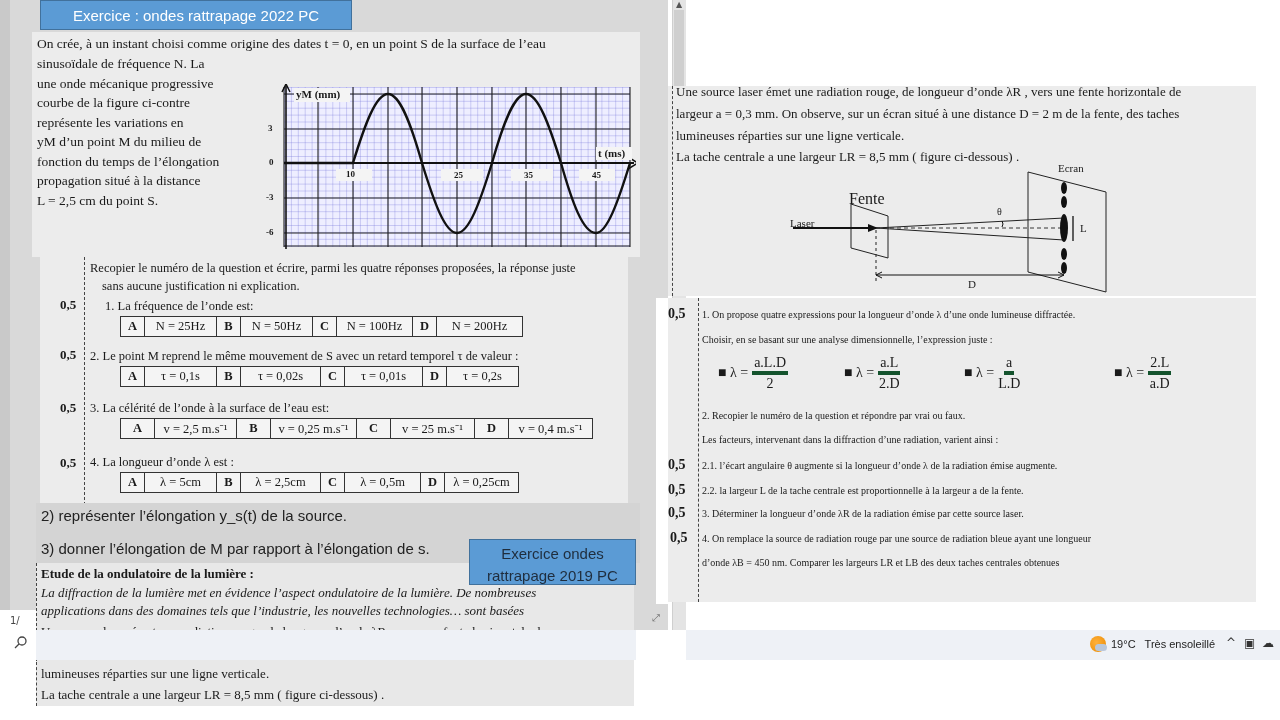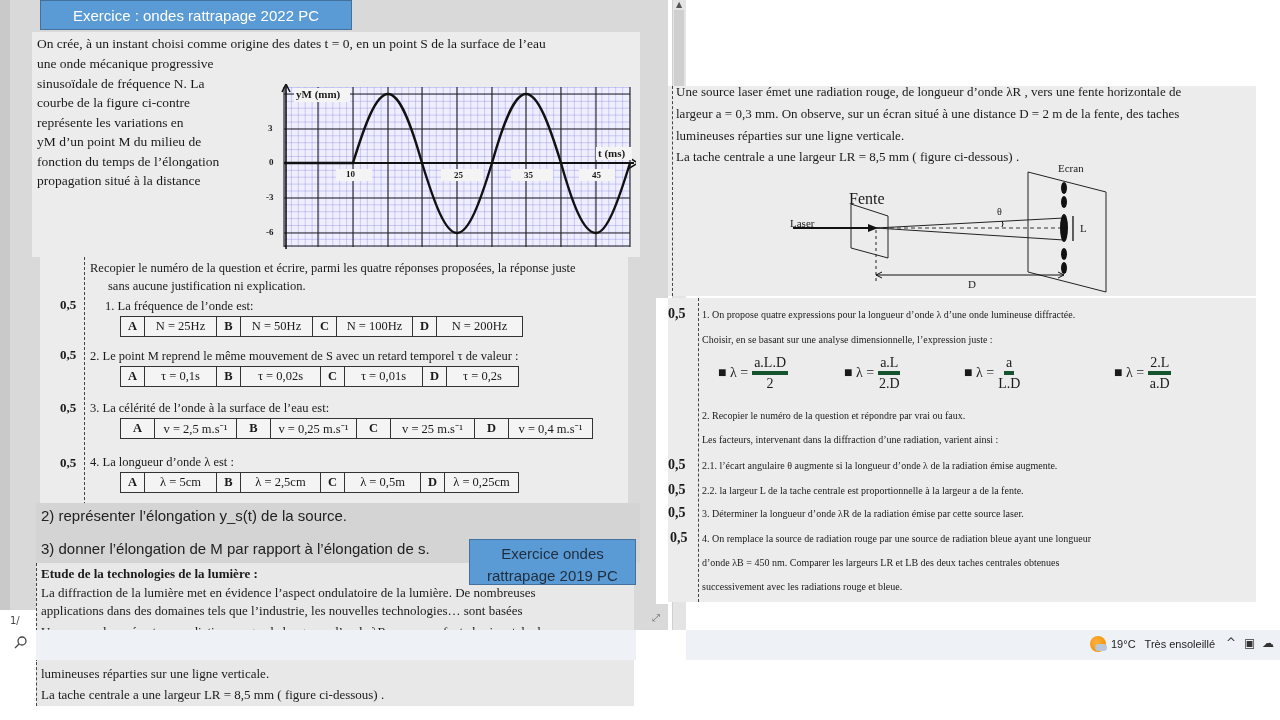--- a/index.html
+++ b/index.html
@@ -32,21 +32,21 @@
   table.ans td { border: 1px solid #333; padding: 1px 6px; text-align: center; height: 20px; }
   table.ans td.l { font-weight: bold; width: 24px; }
 
   .yellow-q { font-family: "Liberation Sans", sans-serif; font-size: 15px; color: #222; }
   .q23-band { left: 36px; top: 503px; width: 604px; height: 60px; background: #d4d4d4; }
 
   .badge2 { left: 469px; top: 539px; width: 167px; height: 46px; background: #5b9bd5; color: #1f2d3d; font-family: "Liberation Sans", sans-serif; font-size: 15px; text-align: center; line-height: 22px; overflow: hidden; border: 1px solid #41719c; }
 
   .diff-left { left: 36px; top: 563px; width: 598px; height: 143px; background: #e8e8e8; padding-left: 5px; }
   .diff-left .row { font-size: 13px; line-height: 21px; white-space: nowrap; }
-  .italic { }
+  .italic { font-style: italic; }
 
   
   .viewer-bottom { left: 0; top: 610px; width: 36px; height: 52px; background: #fff; }
   .page-ind { left: 10px; top: 615px; font-family: "DejaVu Sans", sans-serif; font-size: 10px; color: #444; }
   .search-ic { left: 14px; top: 635px; font-size: 14px; color: #444; }
   .fullscreen-ic { left: 652px; top: 612px; width: 20px; height: 18px; font-size: 10px; color: #666; font-family: "DejaVu Sans", sans-serif; }
 
   
   .right-top { left: 686px; top: 0; width: 594px; height: 86px; background: #fff; }
   .right-sheet1 { left: 668px; top: 86px; width: 588px; height: 210px; background: #ececec; }
@@ -70,27 +70,28 @@
 <body>
 
 <div class="abs left-bg"></div>
 <div class="abs left-edge"></div>
 
 <div class="abs title-badge">Exercice : ondes rattrapage 2022 PC</div>
 
 <div class="abs part1">
   <div class="p">On crée, à un instant choisi comme origine des dates t = 0, en un point S de la surface de l’eau</div>
   <div class="intro-left">
+    <div>sinusoïdale de fréquence N. La</div>
     <div>une onde mécanique progressive</div>
-    <div>sinusoïdale de fréquence N. La</div>
     <div>courbe de la figure ci-contre</div>
     <div>représente les variations en</div>
     <div>yM d’un point M du milieu de</div>
     <div>fonction du temps de l’élongation</div>
     <div>propagation situé à la distance</div>
+    <div>L = 2,5 cm  du point S.</div>
   </div>
 </div>
 
 <div class="abs graph">
   <svg width="370" height="168" viewBox="0 0 370 168">
     <defs>
       <pattern id="minor" width="6.9" height="6.9" patternUnits="userSpaceOnUse" x="18" y="3">
         <path d="M 6.9 0 L 0 0 0 6.9" fill="none" stroke="#6c6cd8" stroke-width="0.6"></path>
       </pattern>
     </defs>
@@ -147,21 +148,21 @@
   <div class="abs" style="left:0px;top:143px;font-size:9px;font-weight:bold;">-6</div>
   <div class="abs" style="left:80px;top:85px;font-size:9px;font-weight:bold;">10</div>
   <div class="abs" style="left:188px;top:86px;font-size:9px;font-weight:bold;">25</div>
   <div class="abs" style="left:258px;top:86px;font-size:9px;font-weight:bold;">35</div>
   <div class="abs" style="left:326px;top:86px;font-size:9px;font-weight:bold;">45</div>
 </div>
 
 <div class="abs qcm">
   <div class="abs dash-v" style="left:44px;top:0;height:248px;"></div>
   <div class="abs qtext" style="left:50px;top:2px;">Recopier le numéro de la question et écrire, parmi les quatre réponses proposées, la réponse juste</div>
-  <div class="abs qtext" style="left:68px;top:20px;text-align:center;">sans aucune justification ni explication.</div>
+  <div class="abs qtext" style="left:62px;top:20px;text-align:center;">sans aucune justification ni explication.</div>
 
   <div class="abs pts" style="left:20px;top:40px;">0,5</div>
   <div class="abs qtext" style="left:65px;top:40px;">1. La fréquence de l’onde est:</div>
   <table class="ans abs" style="left:80px;top:59px;">
     <tbody>
         <tr>
       <td class="l">A</td>
       <td style="width:72px">N = 25Hz</td>
       <td class="l">B</td>
       <td style="width:72px">N = 50Hz</td>
@@ -224,21 +225,21 @@
   </tbody>
     </table>
 </div>
 
 <div class="abs q23-band"></div>
 <div class="abs yellow-q" style="left:41px;top:507px;">2) représenter l’élongation y_s(t) de la source.</div>
 <div class="abs yellow-q" style="left:41px;top:540px;">3) donner l’élongation de M par rapport à l’élongation de s.</div>
 
 <div class="abs diff-left">
   <div class="abs dash-v" style="left:0;top:0;height:143px;"></div>
-  <div class="row" style="font-weight:bold;">Etude de la technologies de la lumière :</div>
+  <div class="row" style="font-weight:bold;">Etude de la ondulatoire de la lumière :</div>
   <div class="row italic" style="line-height:17px;">La diffraction de la lumière met en évidence l’aspect ondulatoire de la lumière. De nombreuses</div>
   <div class="row italic" style="line-height:20px;">applications dans des domaines tels que l’industrie, les nouvelles technologies…  sont basées</div>
   <div class="row">Une source laser émet une radiation rouge, de longueur d’onde λR , vers une fente horizontale de</div>
   <div class="row">largeur  a = 0,3 mm. On observe, sur un écran situé à une distance D = 2 m de la fente, des taches</div>
   <div class="row">lumineuses réparties sur une ligne verticale.</div>
   <div class="row"> La tache centrale a une largeur  LR = 8,5 mm  ( figure ci-dessous) .</div>
 </div>
 
 <div class="abs badge2">
   <div style="margin-top:3px;">Exercice ondes</div>
@@ -346,21 +347,20 @@
 
   <div class="abs pts" style="left:0;top:159px;font-size:14px;">0,5</div>
   <div class="abs rq" style="left:34px;top:156px;">2.1.  l’écart angulaire θ augmente si la longueur d’onde λ  de la radiation émise augmente.</div>
   <div class="abs pts" style="left:0;top:184px;font-size:14px;">0,5</div>
   <div class="abs rq" style="left:34px;top:181px;">2.2.  la largeur L de la tache centrale est proportionnelle à la largeur a de la fente.</div>
   <div class="abs pts" style="left:0;top:207px;font-size:14px;">0,5</div>
   <div class="abs rq" style="left:34px;top:204px;">3. Déterminer la longueur d’onde λR de la radiation émise par cette source laser.</div>
   <div class="abs pts" style="left:2px;top:232px;font-size:14px;">0,5</div>
   <div class="abs rq" style="left:34px;top:229px;">4. On remplace la source de radiation rouge par une source de radiation bleue ayant une longueur</div>
   <div class="abs rq" style="left:34px;top:253px;">d’onde  λB = 450 nm. Comparer les largeurs LR  et LB des deux taches centrales obtenues</div>
-  <div class="abs rq" style="left:34px;top:277px;">successivement avec les radiations rouge et bleue.</div>
 </div>
 
 <div class="abs taskbar-left"></div>
 <div class="abs taskbar"></div>
 <div class="abs weather">
   <span class="sun"></span>
   <span>19°C</span>
   <span style="margin-left:4px;">Très ensoleillé</span>
 </div>
 <div class="abs tray" style="left:1226px;">^</div>

